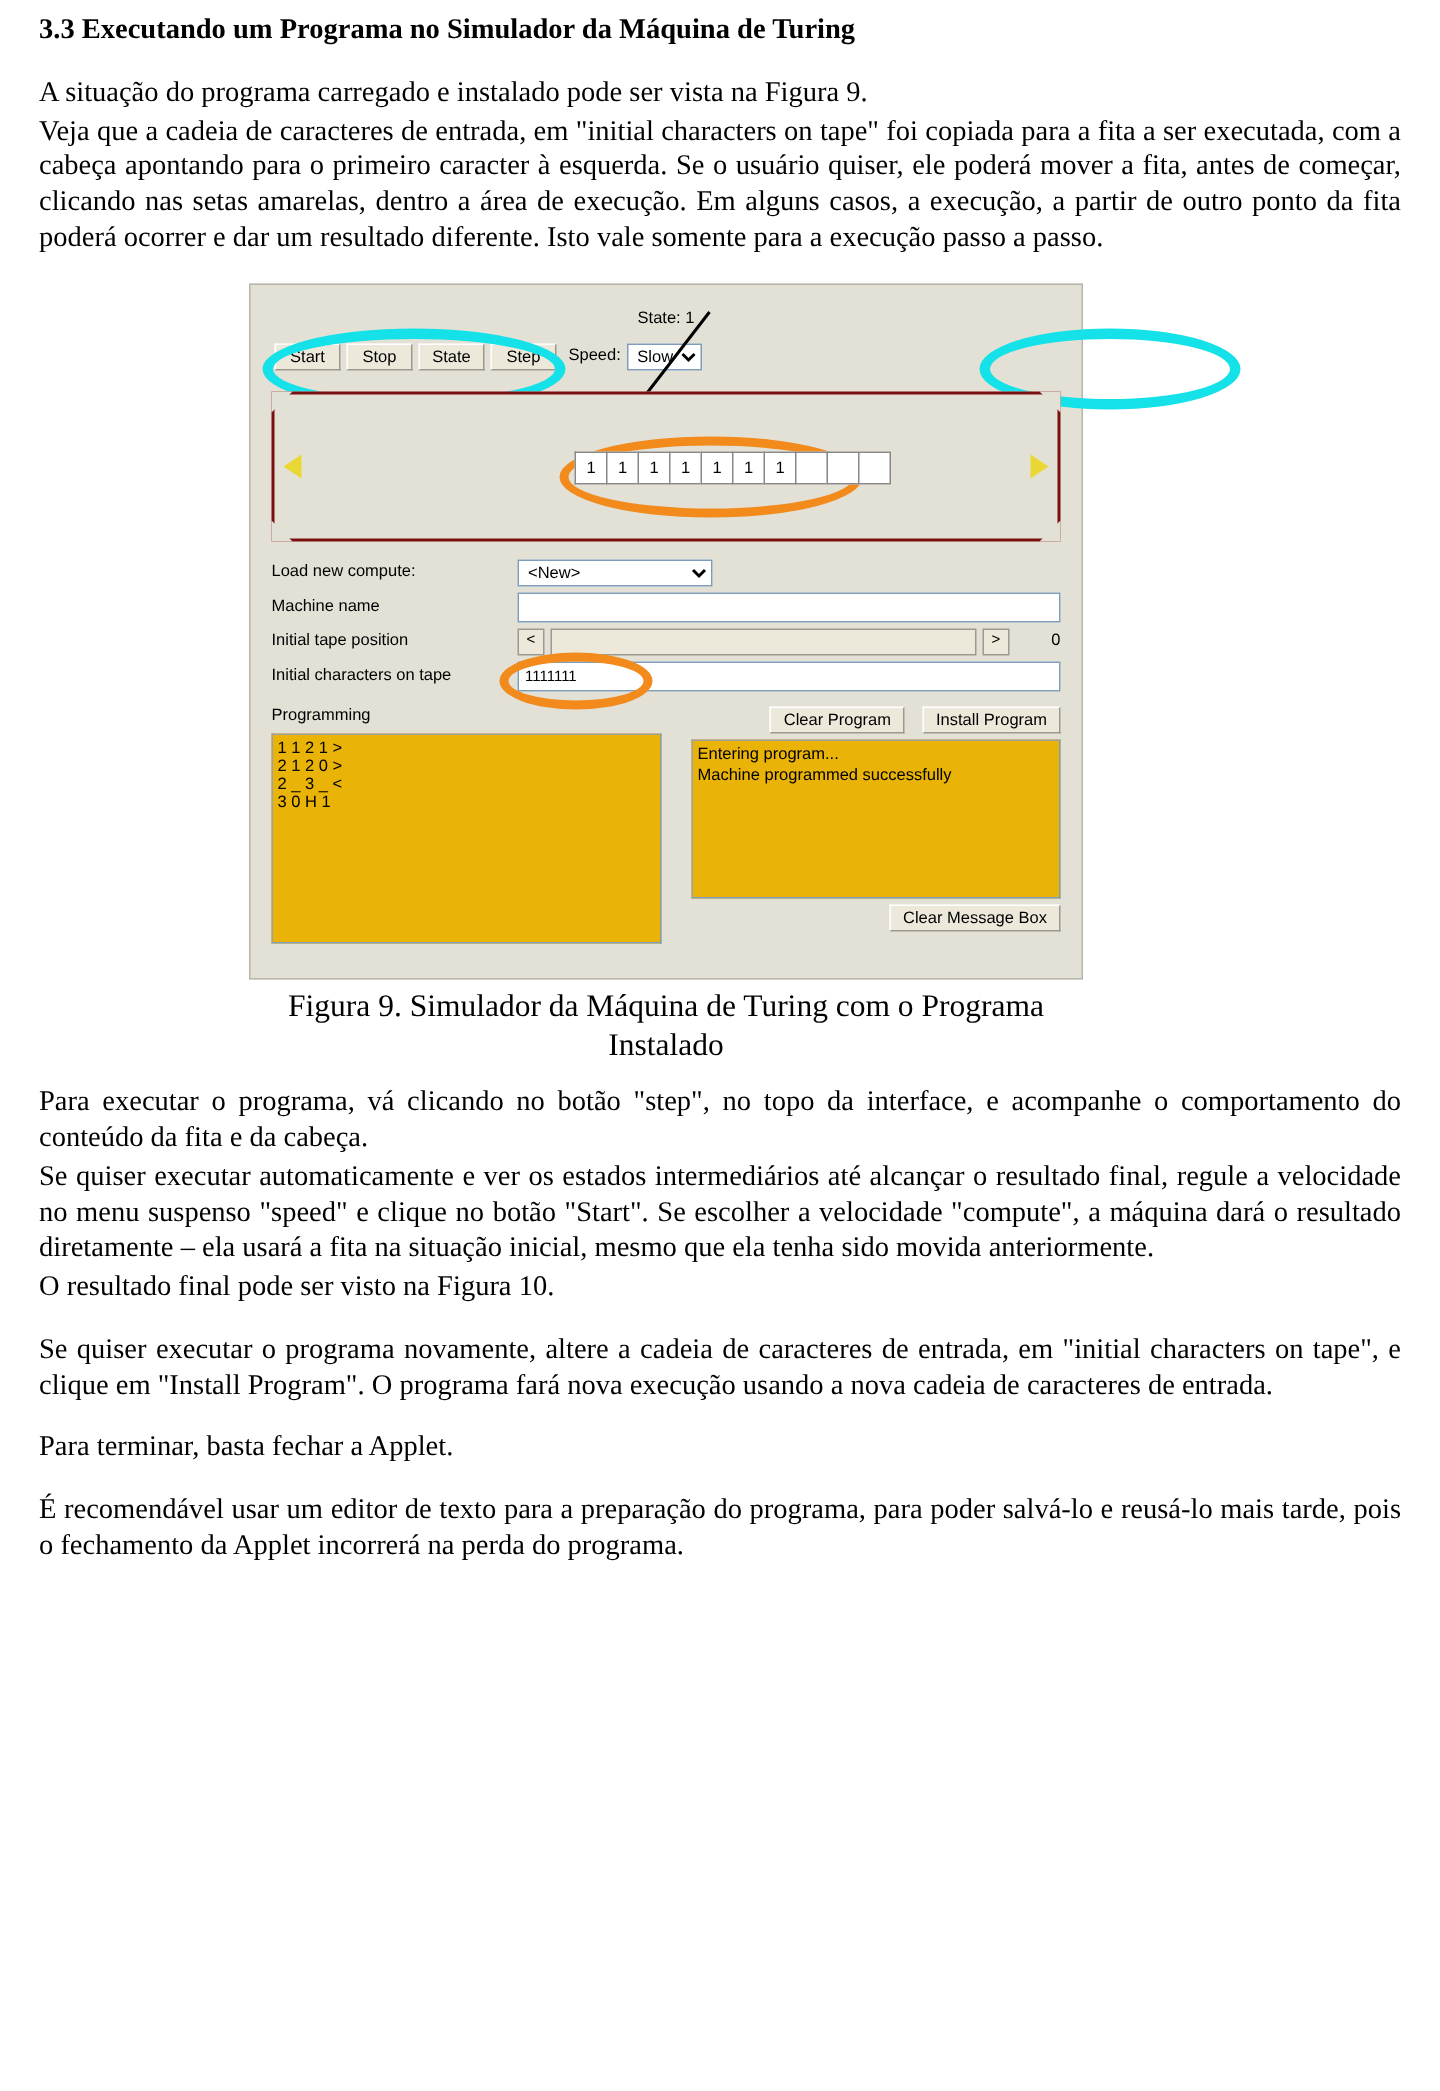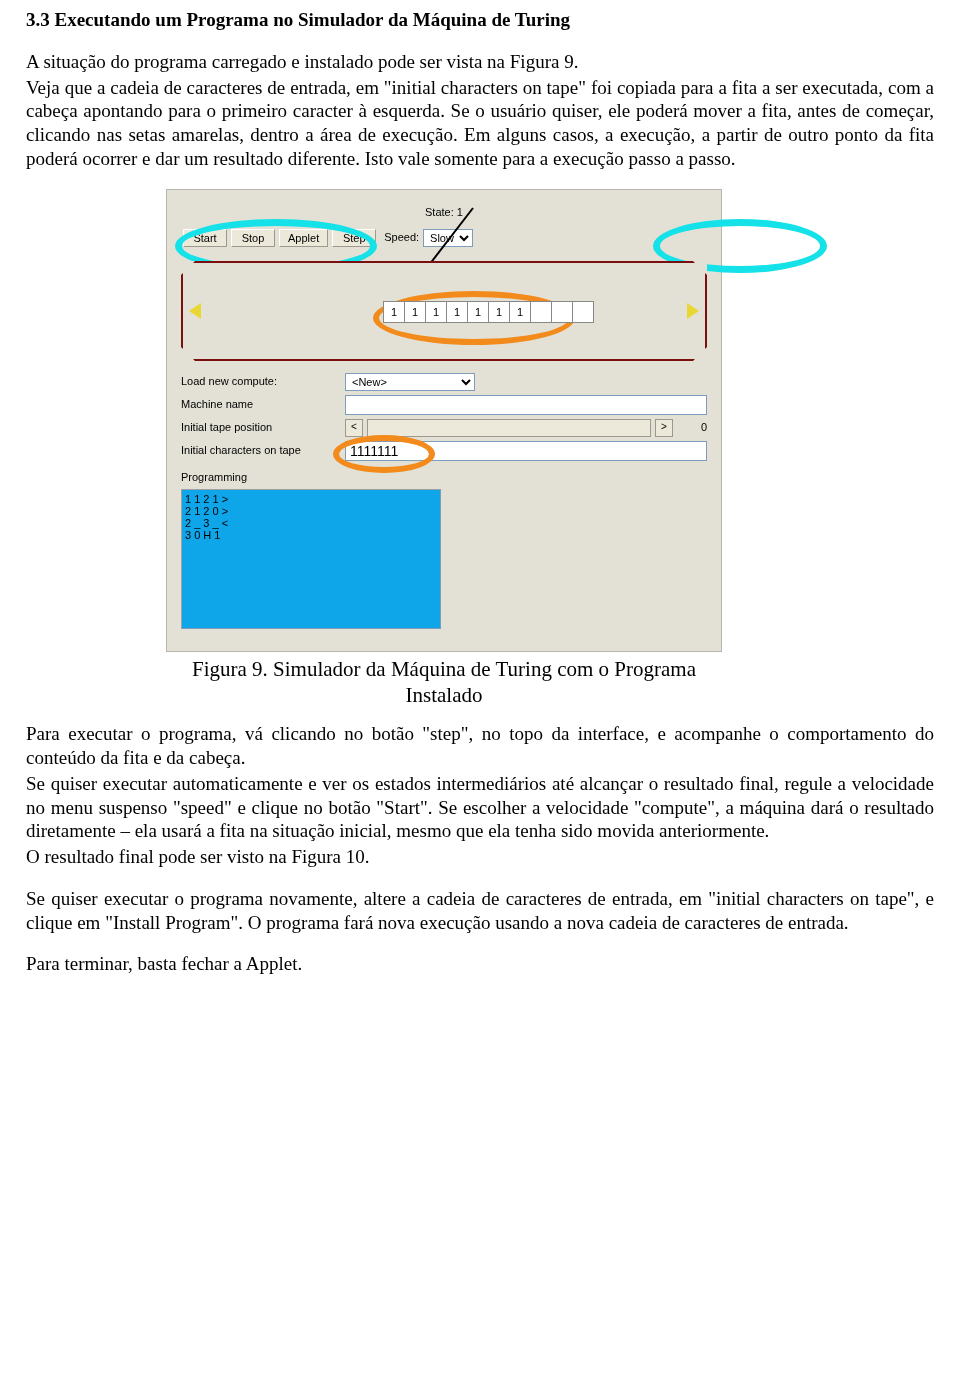--- a/index.html
+++ b/index.html
@@ -28,28 +28,28 @@
   .tape-tri-l{left:6px;border-right:12px solid #e9d733}
   .tape-tri-r{right:6px;border-left:12px solid #e9d733}
   .tape-strip{position:absolute;top:38px;left:200px;display:flex}
   .cell{width:20px;height:20px;background:#fff;border:1px solid #888;border-right:none;text-align:center;line-height:20px;font-size:11px}
   .cell:last-child{border-right:1px solid #888}
   .cell.empty{background:#fff}
   .ring-orange-tape{position:absolute;border:6px solid #f28a1c;border-radius:50%;width:190px;height:42px;left:190px;top:28px;pointer-events:none}
   .arrow-svg{position:absolute;pointer-events:none}
   .form-row{display:flex;align-items:center;margin:4px 0;gap:4px}
   .form-label{width:160px;font-size:11px}
-  .input{background:#fff;border:1px solid #7f9db9;padding:1px 4px;font-family:Tahoma,Arial,sans-serif;font-size:14px;height:16px;box-sizing:content-box}
+  .input{background:#fff;border:1px solid #7f9db9;padding:1px 4px;font-family:Tahoma,Arial,sans-serif;font-size:10px;height:16px;box-sizing:content-box}
   .scroll-left,.scroll-right{width:16px;height:16px;background:#ece9da;border:1px solid #9c9a8e;font-size:10px;line-height:14px;text-align:center;cursor:pointer}
   .ring-orange-input{position:absolute;border:6px solid #f28a1c;border-radius:50%;width:90px;height:26px;pointer-events:none}
   .lower-row{display:flex;gap:20px;margin-top:10px}
   .col-left{flex:0 0 260px}
   .col-right{flex:1}
   .prog-header{display:flex;justify-content:space-between;align-items:center;margin-bottom:4px}
-  .sunken{background:#0ea5e9;border:1px solid #7f9db9;border-top-color:#a0a0a0;border-left-color:#a0a0a0}
+  .sunken{background:#eab308;border:1px solid #7f9db9;border-top-color:#a0a0a0;border-left-color:#a0a0a0}
   .textarea{width:100%;height:140px;font-family:Tahoma,Arial,sans-serif;font-size:11px;padding:3px;box-sizing:border-box;resize:none;overflow-y:scroll}
   .msgbox{width:100%;height:106px;font-family:Tahoma,Arial,sans-serif;font-size:11px;padding:3px;box-sizing:border-box;overflow-y:scroll;white-space:pre-wrap}
   .right-btns{display:flex;gap:12px;justify-content:flex-end;margin-bottom:4px}
   .clear-msg-row{display:flex;justify-content:flex-end;margin-top:4px}
   .pos-val{width:30px;text-align:right;font-size:11px}
   .tape-pos-track{flex:1;height:16px;background:#ece9da;border:1px solid #9c9a8e}
 </style>
 </head>
 <body>
 
@@ -65,21 +65,21 @@
       <div class="state-line">
         <span>State:</span>
         <span>1</span>
       </div>
 
       <div class="toolbar">
         <span class="ring ring-cyan1"></span>
         <span class="ring ring-cyan2"></span>
         <button class="btn">Start</button>
         <button class="btn">Stop</button>
-        <button class="btn">Applet</button>
+        <button class="btn">State</button>
         <button class="btn">Step</button>
         <span class="speed-label">Speed:</span>
         <select class="select">
           <option>Slow</option>
         </select>
       </div>
 
       <svg class="arrow-svg" style="left:0;top:0" width="640" height="160">
         <line x1="306" y1="18" x2="232" y2="114" stroke="#000" stroke-width="2"></line>
         <polygon points="232,114 240,102 228,104" fill="#000"></polygon>
@@ -136,27 +136,39 @@
       <div class="lower-row">
         <div class="col-left">
           <div class="prog-header">
             <span>Programming</span>
           </div>
           <textarea class="sunken textarea" style="">1 1 2 1 &gt;
 2 1 2 0 &gt;
 2 _ 3 _ &lt;
 3 0 H 1</textarea>
         </div>
+        <div class="col-right">
+          <div class="right-btns">
+            <button class="btn">Clear Program</button>
+            <button class="btn">Install Program</button>
+          </div>
+          <div class="sunken msgbox">Entering program...
+Machine programmed successfully</div>
+          <div class="clear-msg-row">
+            <button class="btn">Clear Message Box</button>
+          </div>
+        </div>
       </div>
 
     </div>
     <div class="fig-caption">Figura 9. Simulador da Máquina de Turing com o Programa Instalado</div>
   </div>
 
   <p class="tight">Para executar o programa, vá clicando no botão "step", no topo da interface, e acompanhe o comportamento do conteúdo da fita e da cabeça.</p>
   <p class="tight">Se quiser executar automaticamente e ver os estados intermediários até alcançar o resultado final, regule a velocidade no menu suspenso "speed" e clique no botão "Start". Se escolher a velocidade "compute", a máquina dará o resultado diretamente – ela usará a fita na situação inicial, mesmo que ela tenha sido movida anteriormente.</p>
   <p>O resultado final pode ser visto na Figura 10.</p>
 
   <p>Se quiser executar o programa novamente, altere a cadeia de caracteres de entrada, em "initial characters on tape", e clique em "Install Program". O programa fará nova execução usando a nova cadeia de caracteres de entrada.</p>
 
   <p>Para terminar, basta fechar a Applet.</p>
 
+  <p>É recomendável usar um editor de texto para a preparação do programa, para poder salvá-lo e reusá-lo mais tarde, pois o fechamento da Applet incorrerá na perda do programa.</p>
 </div>
 
 </body></html>

